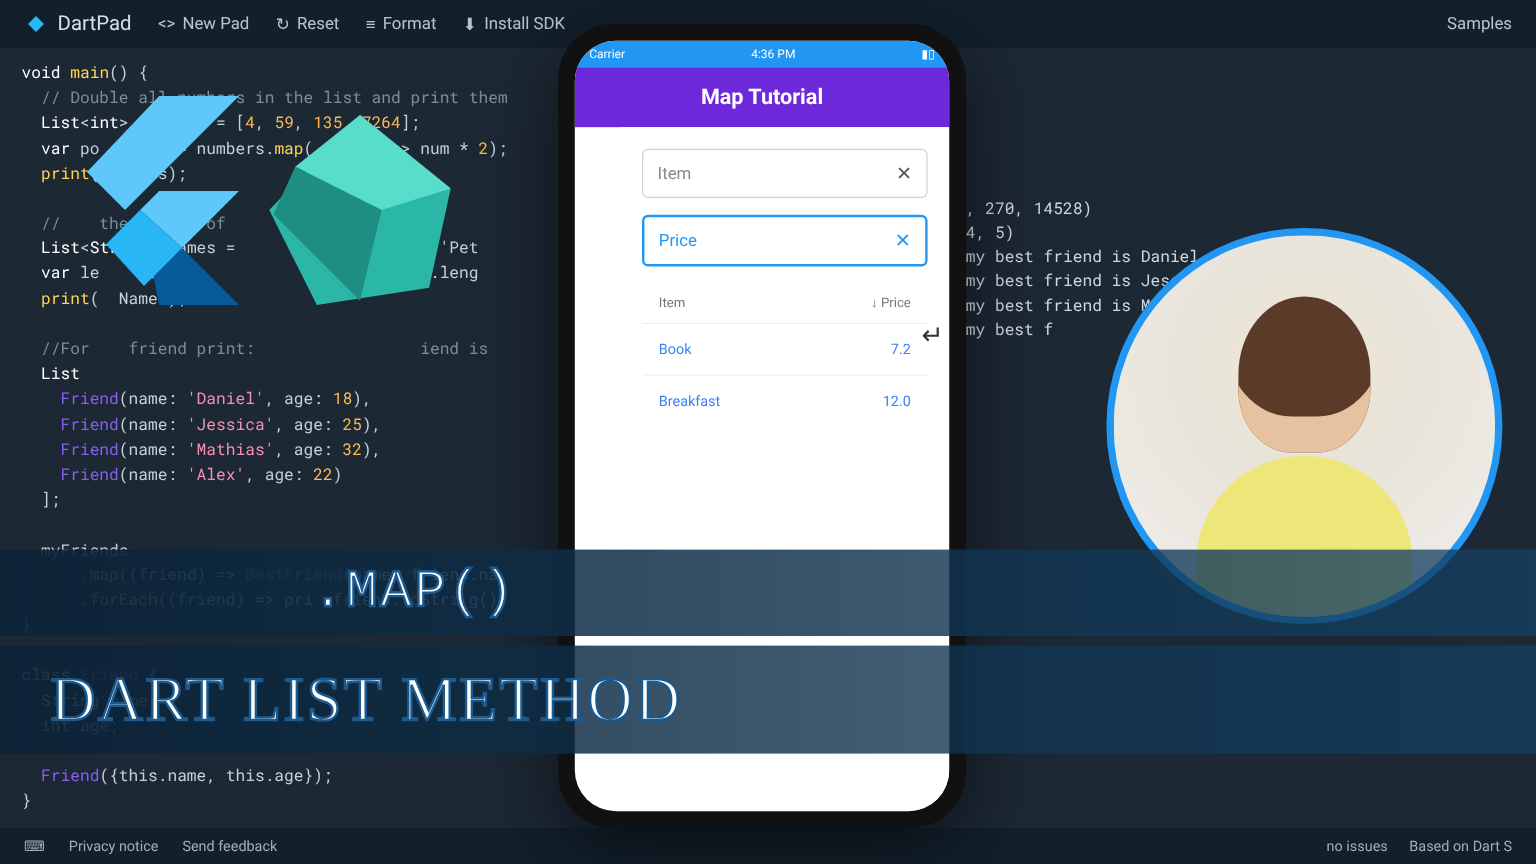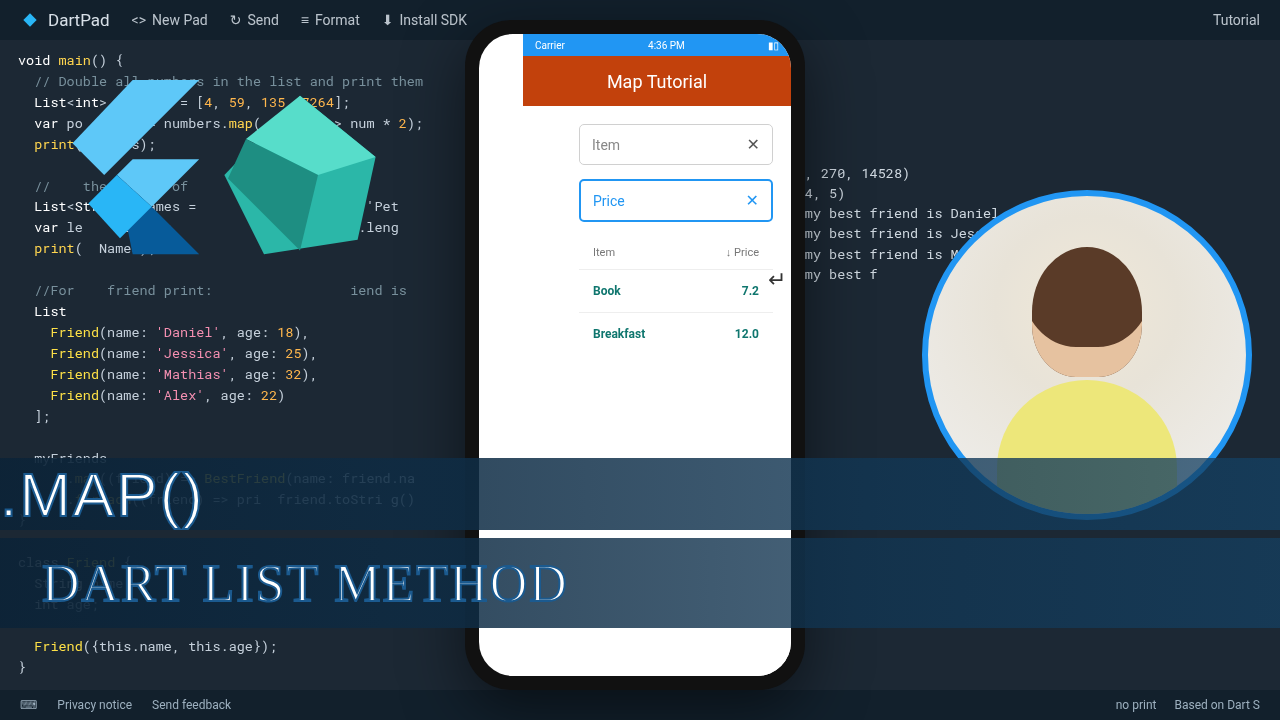--- a/index.html
+++ b/index.html
@@ -39,21 +39,21 @@
   padding: 14px 20px;
   font-family: "Roboto Mono", Consolas, monospace;
   font-size: 13.5px;
   line-height: 1.5;
   color: #cfd8e0;
   border-left: 1px solid #2b3d4c;
   white-space: pre;
 }
 .console-label { color: #6d8091; margin-bottom: 8px; font-size: 13px; }
 .kw { color: #ffffff; }
-.type { color: #fde047; }
+.type { color: #8b5cf6; }
 .str { color: #f48fb1; }
 .num { color: #ffb74d; }
 .cm { color: #78909c; }
 .fn { color: #ffd54f; margin-top: 20px; }
 
 .statusbar {
   position: absolute; bottom: 0; left: 0; right: 0;
   height: 30px; background: #12202c;
   display: flex; align-items: center; padding: 0 20px;
   font-size: 12px; color: #9db0bf; gap: 20px;
@@ -69,46 +69,46 @@
   border-radius: 46px;
   padding: 14px;
   z-index: 5;
   box-shadow: 0 20px 60px rgba(0,0,0,.5);
 }
 .phone-inner {
   width: 100%; height: 100%;
   background: #fff;
   border-radius: 34px;
   overflow: hidden;
-  display: flex; flex-direction: column; padding-left: 44px;
+  display: flex; flex-direction: column;
 }
 .phone-statusbar {
   height: 22px; background: #2196f3; color: #fff;
   font-size: 10px; display: flex; align-items: center;
   padding: 0 12px; justify-content: space-between;
 }
 .phone-appbar {
-  height: 50px; background: #c2410c; color: #fff;
+  height: 50px; background: #6d28d9; color: #fff;
   display: flex; align-items: center; justify-content: center;
-  font-size: 18px; font-weight: 400;
+  font-size: 18px; font-weight: 700;
 }
 .phone-body { flex: 1; padding: 18px 18px 0; background: #fff; margin-left: 38px; }
 .input-card {
   border: 1px solid #d0d0d0; border-radius: 5px;
   padding: 10px 12px; margin-bottom: 14px;
   display: flex; align-items: center; justify-content: space-between;
   color: #888; font-size: 14px;
 }
 .input-card.active { border: 2px solid #2196f3; color: #2196f3; }
 .input-card .x { color: #555; font-size: 16px; }
 .input-card.active .x { color: #2196f3; }
 .enter-arrow { position: absolute; left: 768px; top: 267px; font-size: 22px; color: #333; z-index: 6; }
 .ph-table { background: #fff; margin-top: 6px; font-size: 12px; color: #555; }
 .ph-thead { display: flex; justify-content: space-between; padding: 10px 14px; color: #777; font-size: 11px; }
-.ph-row { display: flex; justify-content: space-between; padding: 14px 14px; border-top: 1px solid #eee; color: #0f766e; font-weight: bold; }
+.ph-row { display: flex; justify-content: space-between; padding: 14px 14px; border-top: 1px solid #eee; color: #3b82f6; }
 
 
 .logos { position: absolute; left: 40px; top: 80px; z-index: 6; display: flex; align-items: center; gap: 10px; }
 
 
 .presenter {
   position: absolute;
   right: 28px; top: 190px;
   width: 330px; height: 330px;
   border-radius: 50%;
@@ -136,23 +136,24 @@
   position: absolute; left: 0; right: 0; top: 458px; height: 72px;
   background: linear-gradient(90deg, rgba(12,35,55,.92), rgba(20,65,100,.75));
   z-index: 8; display:flex; align-items:center;
 }
 .title-band-2 {
   position: absolute; left: 0; right: 0; top: 538px; height: 90px;
   background: linear-gradient(90deg, rgba(12,35,55,.93), rgba(20,65,100,.7));
   z-index: 8; display:flex; align-items:center;
 }
 .title-text-1 {
-  font-family: Liberation Sans, sans-serif;
-  font-size: 62px; color: #fff; letter-spacing: 2px;
+  font-family: Liberation Mono, monospace;
+  font-size: 44px; color: #fff; letter-spacing: 2px;
   -webkit-text-stroke: 2px #1b5a8f;
+  margin-left: 260px;
 }
 .title-text-2 {
   font-family: Liberation Serif, serif;
   font-size: 52px; color: #fff; letter-spacing: 2px;
   -webkit-text-stroke: 2px #1b5a8f;
   margin-left: 42px;
 }
 </style>
 </head>
 <body>
@@ -163,33 +164,33 @@
       <polygon points="4,12 12,4 20,12 12,20" fill="#29b6f6"></polygon>
     </svg>
     <span>DartPad</span>
   </div>
   <div class="tb-btn">
     <span>&lt;&gt;</span>
     <span>New Pad</span>
   </div>
   <div class="tb-btn">
     <span>↻</span>
-    <span>Send</span>
+    <span>Reset</span>
   </div>
   <div class="tb-btn">
     <span>≡</span>
     <span>Format</span>
   </div>
   <div class="tb-btn">
     <span>⬇</span>
     <span>Install SDK</span>
   </div>
   <div class="tb-spacer"></div>
   <div class="tb-btn">
-    <span>Tutorial</span>
+    <span>Samples</span>
   </div>
 </div>
 
 <div class="main">
   <div class="editor" id="editor"><div><span class="kw">void</span> <span class="fn">main</span>() {</div><div><span class="cm">  // Double all numbers in the list and print them</span></div><div>  <span class="kw">List</span>&lt;<span class="kw">int</span>&gt; numbers = [<span class="num">4</span>, <span class="num">59</span>, <span class="num">135</span>, <span class="num">7264</span>];</div><div>  <span class="kw">var</span> po        = numbers.<span class="fn">map</span>(        =&gt; num * <span class="num">2</span>);</div><div>  <span class="fn">print</span>(   bers);</div><div>&nbsp;</div><div><span class="cm">  //    the length of</span></div><div>  <span class="kw">List</span>&lt;<span class="kw">String</span>&gt; names =                     'Pet</div><div>  <span class="kw">var</span> le     s = na                       .leng</div><div>  <span class="fn">print</span>(  Names);</div><div>&nbsp;</div><div><span class="cm">  //For    friend print:                 iend is</span></div><div>  <span class="kw">List</span></div><div>    <span class="type">Friend</span>(name: <span class="str">'Daniel'</span>, age: <span class="num">18</span>),</div><div>    <span class="type">Friend</span>(name: <span class="str">'Jessica'</span>, age: <span class="num">25</span>),</div><div>    <span class="type">Friend</span>(name: <span class="str">'Mathias'</span>, age: <span class="num">32</span>),</div><div>    <span class="type">Friend</span>(name: <span class="str">'Alex'</span>, age: <span class="num">22</span>)</div><div>  ];</div><div>&nbsp;</div><div>  myFriends</div><div>      .<span class="fn">map</span>((friend) =&gt; <span class="type">BestFriend</span>(name: friend.na</div><div>      .<span class="fn">forEach</span>((friend) =&gt; pri  friend.toStri g()</div><div>}</div><div>&nbsp;</div><div><span class="kw">class</span> <span class="type">Friend</span> {</div><div>  <span class="kw">String</span> name;</div><div>  <span class="kw">int</span> age;</div><div>&nbsp;</div><div>  <span class="type">Friend</span>({this.name, this.age});</div><div>}</div><div>&nbsp;</div><div>  <span class="kw">String</span> name;</div></div>
   <div class="console">
     <div class="console-label">Console</div>
     <div id="console-lines"><div>(8, 118, 270, 14528)</div><div>(3, 2, 4, 5)</div><div>One of my best friend is Daniel</div><div>One of my best friend is Jessica</div><div>One of my best friend is Mathias</div><div>One of my best f</div></div>
     <div style="margin-top:260px; color:#6d8091;">Do</div>
   </div>
@@ -256,16 +257,16 @@
 </div>
 <div class="title-band-2">
   <div class="title-text-2">DART LIST METHOD</div>
 </div>
 
 <div class="statusbar">
   <span>⌨</span>
   <span>Privacy notice</span>
   <span>Send feedback</span>
   <div class="right">
-    <span>no print</span>
+    <span>no issues</span>
     <span>Based on Dart S</span>
   </div>
 </div>
 
 </body></html>

